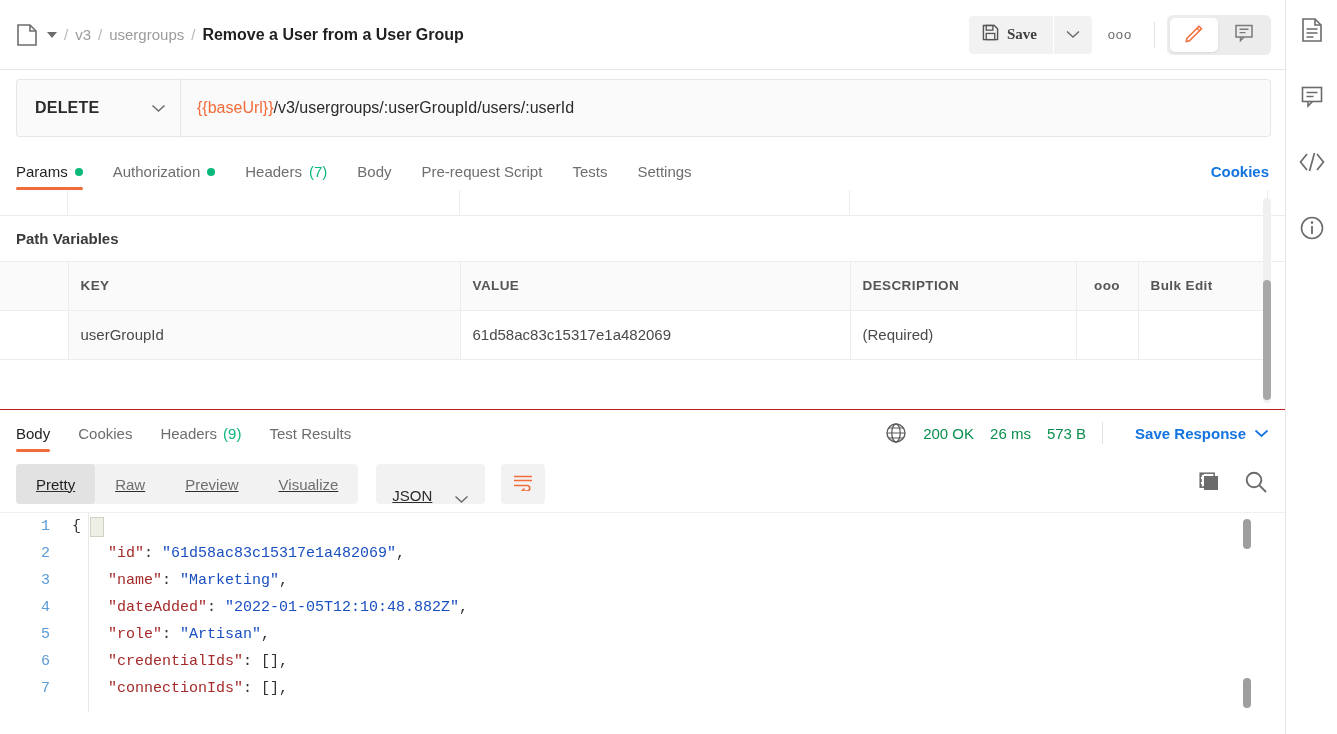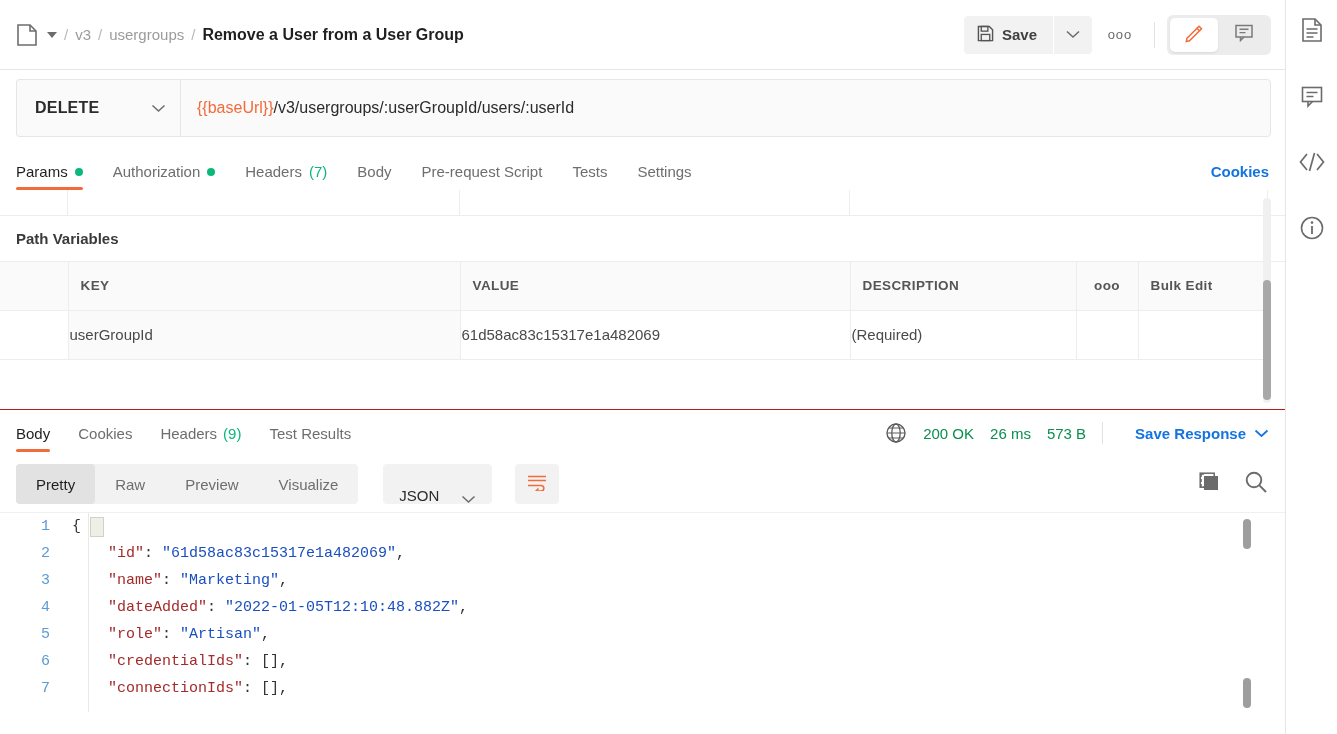--- a/index.html
+++ b/index.html
@@ -26,21 +26,21 @@
   .caret-solid { width: 0; height: 0; border-left: 5px solid transparent; border-right: 5px solid transparent;
                  border-top: 6px solid #6b6b6b; margin-left: 2px; }
   .crumb-sep { color: #b8b8b8; font-size: 15px; }
   .crumb-link { color: #9b9b9b; font-size: 15px; cursor: pointer; }
   .crumb-current { color: #1f1f1f; font-size: 16px; font-weight: bold; white-space: nowrap; }
   .hdr-right { display: flex; align-items: center; gap: 0; }
   .save-grp { display: flex; align-items: center; }
   .btn-save { height: 38px; background: #f2f2f2; border: none; border-radius: 4px 0 0 4px;
               padding: 0 16px 0 13px; display: flex; align-items: center; gap: 8px;
               font-size: 15px; font-weight: bold; color: #404040; cursor: pointer;
-              font-family: Liberation Sans, sans-serif; }
+              font-family: Liberation Serif, serif; }
   .btn-save-caret { height: 38px; width: 38px; background: #f2f2f2; border: none; border-radius: 0 4px 4px 0;
                     margin-left: 1px; display: flex; align-items: center; justify-content: center;
                     cursor: pointer; color: #6b6b6b; }
   .btn-dots { width: 44px; height: 38px; display: flex; align-items: center; justify-content: center;
               cursor: pointer; color: #6b6b6b; letter-spacing: 1px; font-size: 13px; margin-left: 6px; }
   .hdr-div { width: 1px; height: 26px; background: #e2e2e2; margin: 0 12px; }
   .seg-grp { display: flex; background: #ececec; border-radius: 6px; padding: 3px; gap: 2px; }
   .seg { width: 48px; height: 34px; border-radius: 5px; display: flex; align-items: center;
          justify-content: center; cursor: pointer; color: #7a7a7a; }
   .seg.active { background: #fff; color: #f26b3a; box-shadow: 0 1px 2px rgba(0,0,0,.09); }
@@ -79,21 +79,21 @@
   .params-pane { position: relative; height: 220px; border-bottom: 1px solid #b91c1c; overflow: hidden; }
   .clip-row { height: 26px; display: flex; border-bottom: 1px solid #ededed; }
   .clip-row .c { border-right: 1px solid #ededed; }
   .section-title { height: 46px; display: flex; align-items: center; padding-left: 16px;
                    font-size: 15px; font-weight: bold; color: #3a3a3a; border-bottom: 1px solid #ededed; }
   table.pv { width: 1268px; border-collapse: collapse; table-layout: fixed; }
   table.pv th, table.pv td { border-right: 1px solid #ededed; border-bottom: 1px solid #ededed;
                              text-align: left; font-weight: normal; }
   table.pv th { height: 48px; background: #fafafa; font-size: 13.5px; font-weight: bold;
                 color: #555; letter-spacing: .4px; padding-left: 12px; }
-  table.pv td { height: 49px; font-size: 15px; color: #4a4a4a; padding-left: 1px; }
+  table.pv td { height: 49px; font-size: 15px; color: #4a4a4a; padding-left: 12px; }
   .col-gut { width: 68px; }
   .col-key { width: 392px; background: #fafafa; }
   .col-val { width: 390px; }
   .col-desc { width: 226px; }
   .col-dots { width: 62px; text-align: center !important; padding-left: 0 !important; }
   .col-bulk { width: 130px; }
   th.col-key, td.col-key { background: #fafafa; }
   th.col-dots { color: #6b6b6b; letter-spacing: 1px; }
   th.col-bulk { color: #2b2b2b; padding-left: 14px; }
   .sb-track { position: absolute; width: 8px; border-radius: 4px; background: #f0f0f0; }
@@ -106,21 +106,21 @@
   .resp-tab.active { color: #1f1f1f; }
   .resp-tab.active::after { content: ""; position: absolute; left: 0; right: 0; bottom: 4px;
                             height: 3px; background: #f26b3a; border-radius: 2px; }
   .resp-meta { margin-left: auto; display: flex; align-items: center; gap: 16px; font-size: 15px; }
   .globe { color: #5c5c5c; display: flex; align-items: center; }
   .ok { color: #0a8f4d; }
   .meta-div { width: 1px; height: 22px; background: #e2e2e2; }
   .save-resp { color: #1474e0; font-weight: bold; cursor: pointer; display: flex;
                align-items: center; gap: 8px; margin-left: 16px; }
 
-  .fmt-bar { height: 56px; display: flex; align-items: center; padding: 0 16px; gap: 17px; }
+  .fmt-bar { height: 56px; display: flex; align-items: center; padding: 0 16px; gap: 10px; text-decoration: underline; }
   .pill-grp { display: flex; background: #f2f2f2; border-radius: 4px; height: 40px; align-items: center; }
   .pill { height: 40px; padding: 0 20px; display: flex; align-items: center; font-size: 15px;
           color: #6e6e6e; cursor: pointer; border-radius: 4px; }
   .pill.active { background: #e2e2e2; color: #1f1f1f; }
   .json-sel { height: 40px; background: #f2f2f2; border-radius: 4px; display: flex; align-items: flex-end;
               gap: 22px; padding: 0 16px; cursor: pointer; margin-left: 8px; }
   .json-sel-label { font-size: 15px; color: #2b2b2b; }
   .wrap-btn { height: 40px; width: 44px; background: #f2f2f2; border-radius: 4px; display: flex;
               align-items: center; justify-content: center; cursor: pointer; color: #f26b3a; margin-left: 6px; }
   .fmt-right { margin-left: auto; display: flex; align-items: center; gap: 20px; color: #6b6b6b; }

